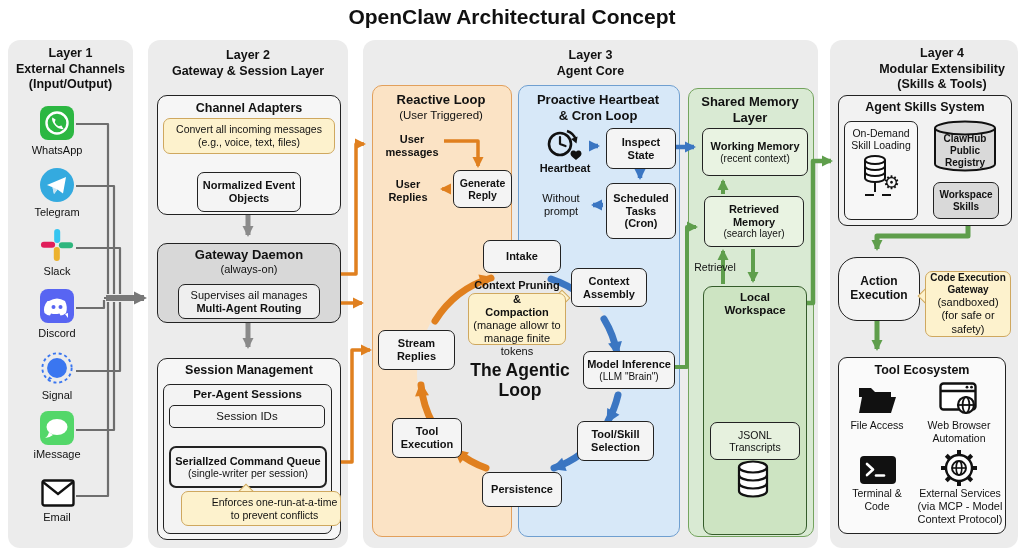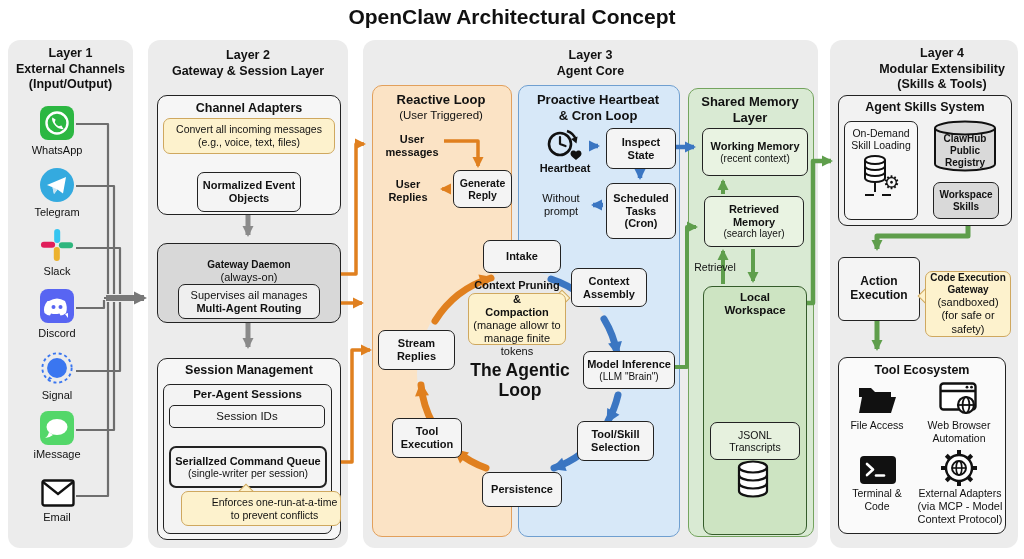--- a/index.html
+++ b/index.html
@@ -210,21 +210,21 @@
   <div class="note t105" style="left:163px;top:118px;width:170px;height:34px;">
     <div>Convert all incoming messages</div>
     <div>(e.g., voice, text, files)</div>
   </div>
   <div class="box t11 b" style="left:197px;top:172px;width:102px;height:38px;">
     <div>Normalized Event</div>
     <div>Objects</div>
   </div>
 
   <div class="box" style="left:157px;top:243px;width:182px;height:78px;background:#d8d8d8;border-radius:10px;justify-content:flex-start;">
-    <div class="b" style="font-size:10px;margin-top:15px;">Gateway Daemon</div>
+    <div class="b" style="font-size:13px;margin-top:4px;">Gateway Daemon</div>
     <div class="t11">(always-on)</div>
   </div>
   <div class="box t11" style="left:178px;top:284px;width:140px;height:33px;background:#efefef;border-width:1.3px;">
     <div>Supervises ail manages</div>
     <div class="b">Multi-Agent Routing</div>
   </div>
 
   <div class="box" style="left:157px;top:358px;width:182px;height:180px;border-radius:10px;justify-content:flex-start;background:#f6f6f6;">
     <div class="b" style="font-size:12.5px;margin-top:4px;">Session Management</div>
   </div>
@@ -374,21 +374,21 @@
   <div class="freetext b t10" style="left:933px;top:133px;width:64px;z-index:7;text-align:center;">
     <div>ClawHub</div>
     <div>Public</div>
     <div>Registry</div>
   </div>
   <div class="box b t10" style="left:933px;top:182px;width:64px;height:35px;background:#d9d9d9;">
     <div>Workspace</div>
     <div>Skills</div>
   </div>
 
-  <div class="box b t12" style="left:838px;top:257px;width:80px;height:62px;border-radius:6px;">
+  <div class="box b t12" style="left:838px;top:257px;width:80px;height:62px;border-radius:19px;">
     <div>Action</div>
     <div>Execution</div>
   </div>
   <div class="tail" style="left:920px;top:290px;"></div>
   <div class="note" style="left:925px;top:271px;width:84px;height:64px;">
     <div class="b t10">Code Execution</div>
     <div class="b t10">Gateway</div>
     <div class="t9">(sandboxed)</div>
     <div class="t9">(for safe or</div>
     <div class="t9">safety)</div>
@@ -438,18 +438,18 @@
         <rect x="1" y="17" width="6" height="4"></rect>
           <rect x="31" y="17" width="6" height="4"></rect>
       </g>
     </g>
     <circle cx="19" cy="19" r="13" fill="#fff" stroke="#111" stroke-width="2.4"></circle>
     <circle cx="19" cy="19" r="7" fill="none" stroke="#111" stroke-width="1.9"></circle>
     <ellipse cx="19" cy="19" rx="2.8" ry="7" fill="none" stroke="#111" stroke-width="1.6"></ellipse>
     <path d="M12,19 H26" stroke="#111" stroke-width="1.6"></path>
   </svg>
   <div class="freetext" style="left:917px;top:487px;width:86px;">
-    <div class="t105">External Adapters</div>
+    <div class="t105">External Services</div>
     <div class="t9">(via MCP - Model</div>
     <div class="t9">Context Protocol)</div>
   </div>
 
 </div>
 
 </body></html>

